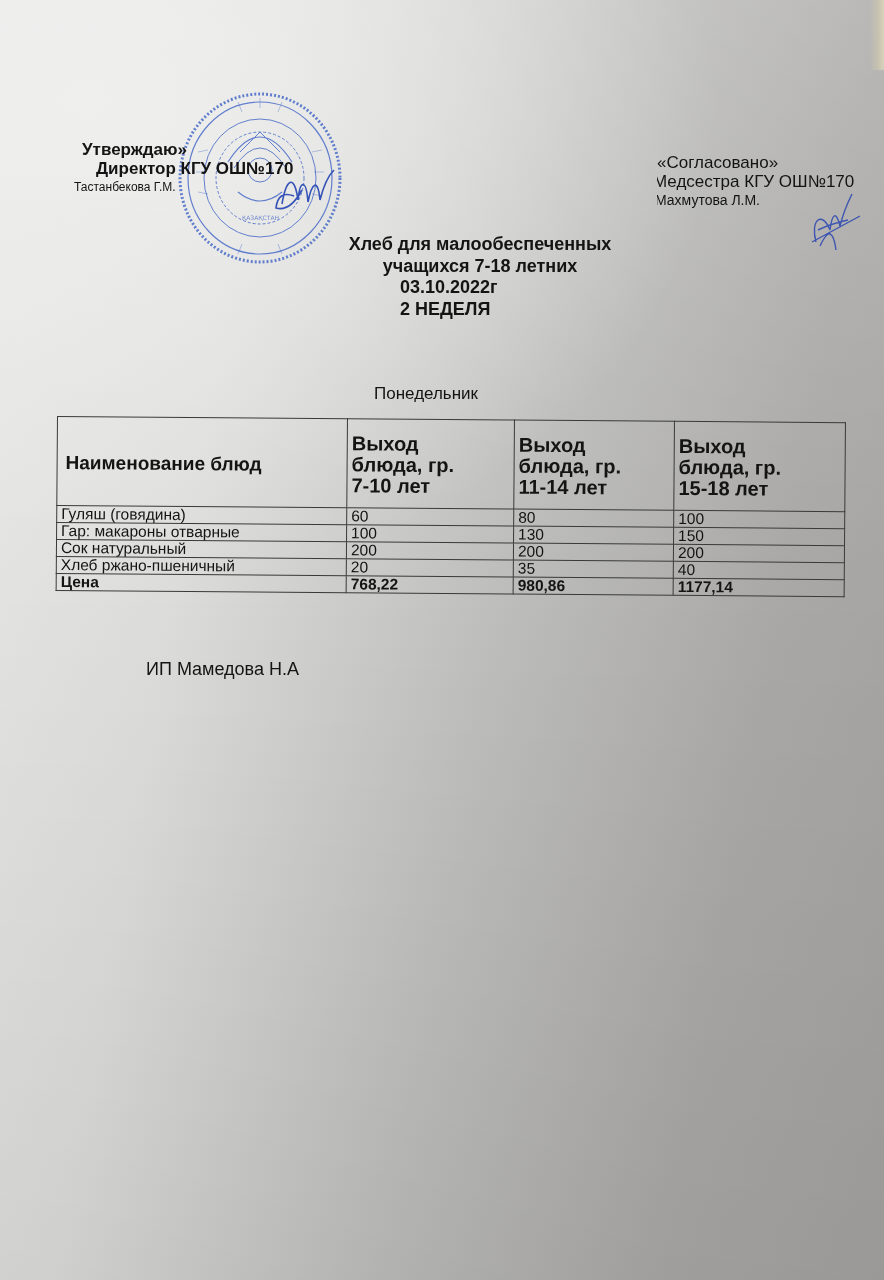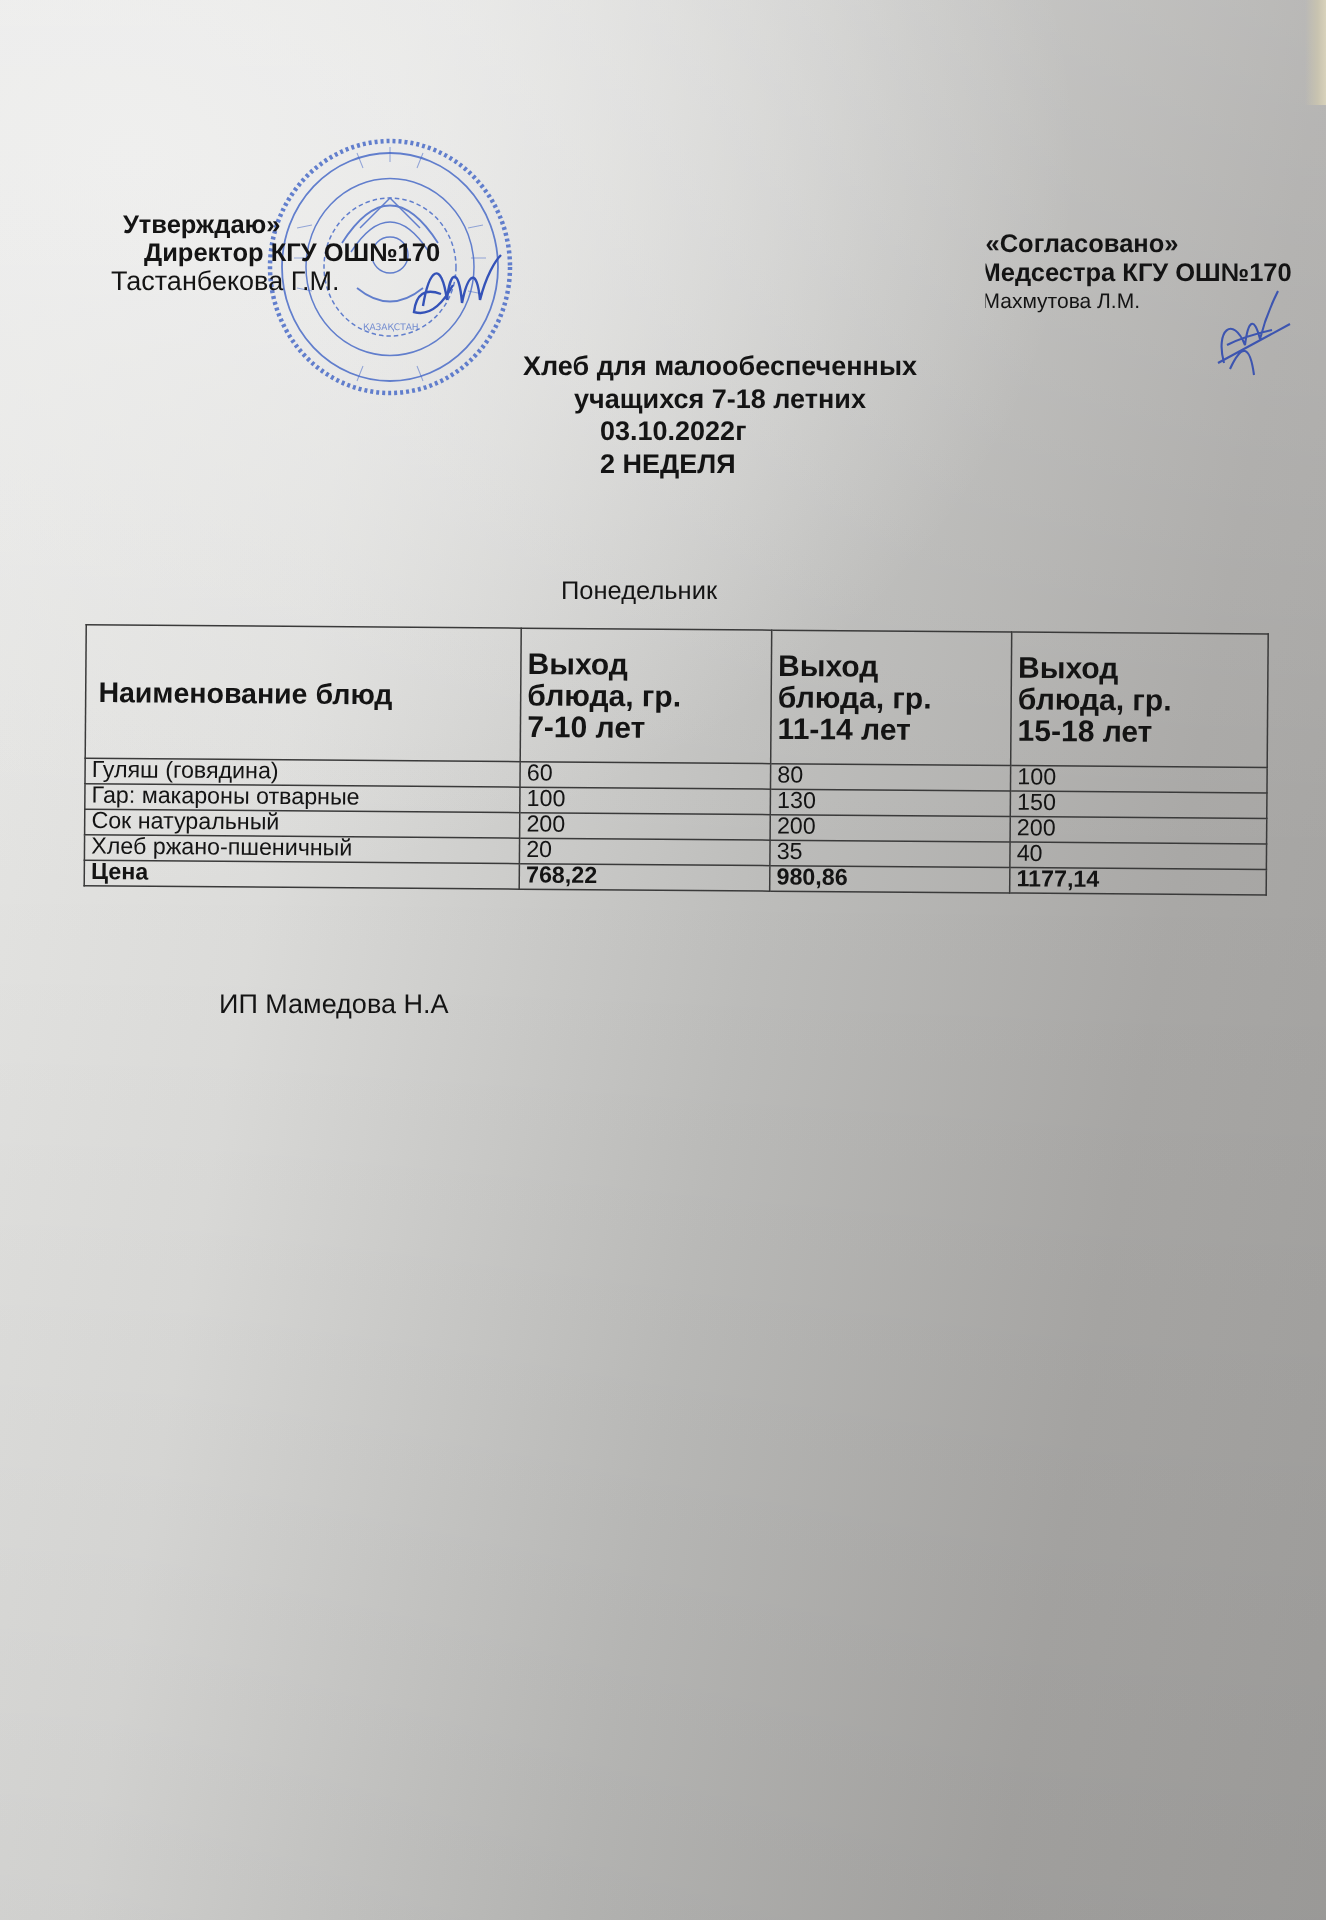--- a/index.html
+++ b/index.html
@@ -16,26 +16,26 @@
     pointer-events: none;
   }
   .right-edge {
     position: absolute; top: 0; right: 0; width: 14px; height: 70px;
     background: linear-gradient(90deg, rgba(0,0,0,0) 0%, #c8c3b0 60%, #d8d2bb 100%);
   }
   .abs { position: absolute; }
 
   .approve { left: 80px; top: 140px; font-size: 17px; line-height: 19px; }
   .approve .b { font-weight: bold; margin-left: 16px; }
-  .approve .n { font-size: 18px; }
+  .approve .n { font-size: 12px; }
   .approve .l1 { margin-left: 2px; }
   .approve .l3 { margin-left: -6px; }
 
   .agree { left: 657px; top: 153px; font-size: 17px; line-height: 19px; width: 227px; overflow: hidden; white-space: nowrap; }
-  .agree .b { font-weight: bold; }
+  .agree .b { font-weight: normal; }
   .agree .l2 { margin-left: -4px; }
   .agree .n { font-size: 14px; margin-left: -2px; }
 
   .title {
     left: 300px; top: 234px; width: 360px; text-align: center;
     font-weight: bold; font-size: 18px; line-height: 21.5px;
   }
   .title .t4, .title .t5 { display: block; text-align: left; padding-left: 100px; }
   .day { left: 374px; top: 384px; font-weight: normal; font-size: 17px; }
 

